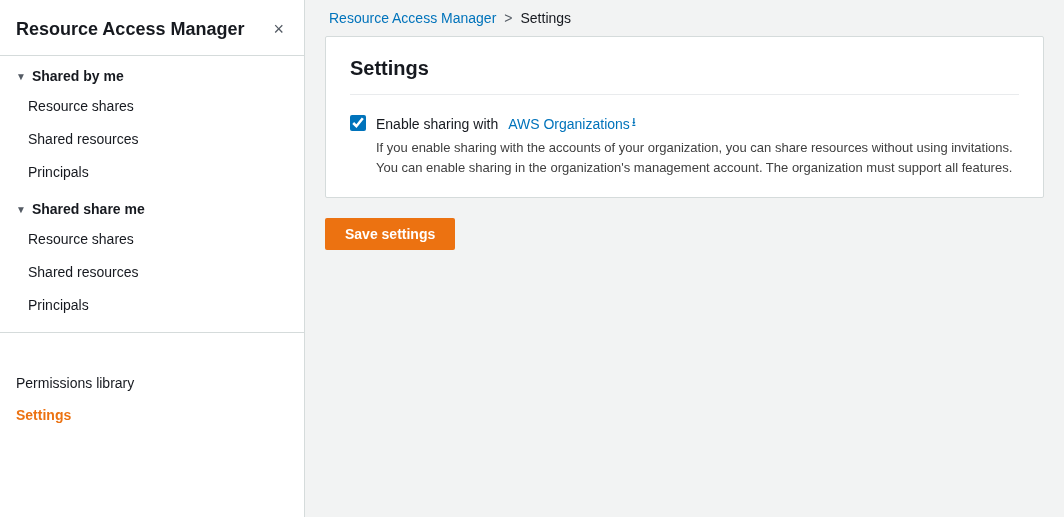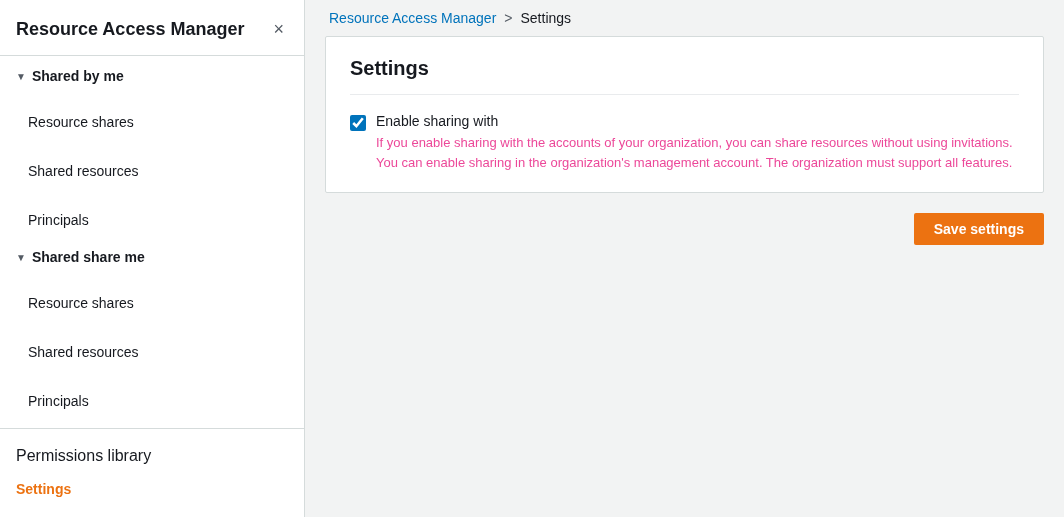--- a/index.html
+++ b/index.html
@@ -70,34 +70,34 @@
       font-size: 10px;
       color: #545b64;
     }
 
     .sidebar-nav-item {
       padding: 6px 16px 6px 28px;
       color: #16191f;
       cursor: pointer;
       font-size: 14px;
       line-height: 1.5;
-      margin-top: 16px;
     }
 
     .sidebar-divider {
       border: none;
       border-top: 1px solid #d5dbdb;
       margin: 10px 0;
     }
 
     .sidebar-nav-item-standalone {
       padding: 8px 16px;
       color: #16191f;
       cursor: pointer;
-      font-size: 16px;
+      font-size: 14px;
+      margin-top: 24px;
     }
 
     .sidebar-nav-item-active {
       padding: 8px 16px;
       color: #ec7211;
       cursor: pointer;
       font-size: 14px;
       font-weight: 700;
     }
 
@@ -193,29 +193,29 @@
       gap: 2px;
     }
 
     .external-link-icon {
       font-size: 12px;
       color: #0073bb;
     }
 
     .checkbox-description {
       font-size: 13px;
-      color: #ec4899;
+      color: #404040;
       line-height: 1.5;
       max-width: 640px;
     }
 
     
     .save-button-area {
       display: flex;
-      justify-content: flex-end;
+      justify-content: flex-start;
       padding: 0 20px 20px 20px;
     }
 
     .save-button {
       background: #ec7211;
       color: #fff;
       border: none;
       border-radius: 2px;
       padding: 8px 20px;
       font-size: 14px;
@@ -286,20 +286,24 @@
   </nav>
 
   <div class="settings-panel">
     <h1 class="settings-title">Settings</h1>
 
     <div class="checkbox-row">
       <input type="checkbox" class="checkbox-input" checked="" style="">
       <div class="checkbox-label-container">
         <span class="checkbox-label-text">
           <span>Enable sharing with</span>
+          <a class="checkbox-label-link">
+            <span>AWS Organizations</span>
+            <span class="external-link-icon">⭳</span>
+          </a>
         </span>
         <span class="checkbox-description">If you enable sharing with the accounts of your organization, you can share resources without using invitations. You can enable sharing in the organization's management account. The organization must support all features.</span>
       </div>
     </div>
   </div>
 
   <div class="save-button-area">
     <button class="save-button">Save settings</button>
   </div>
 </main>

